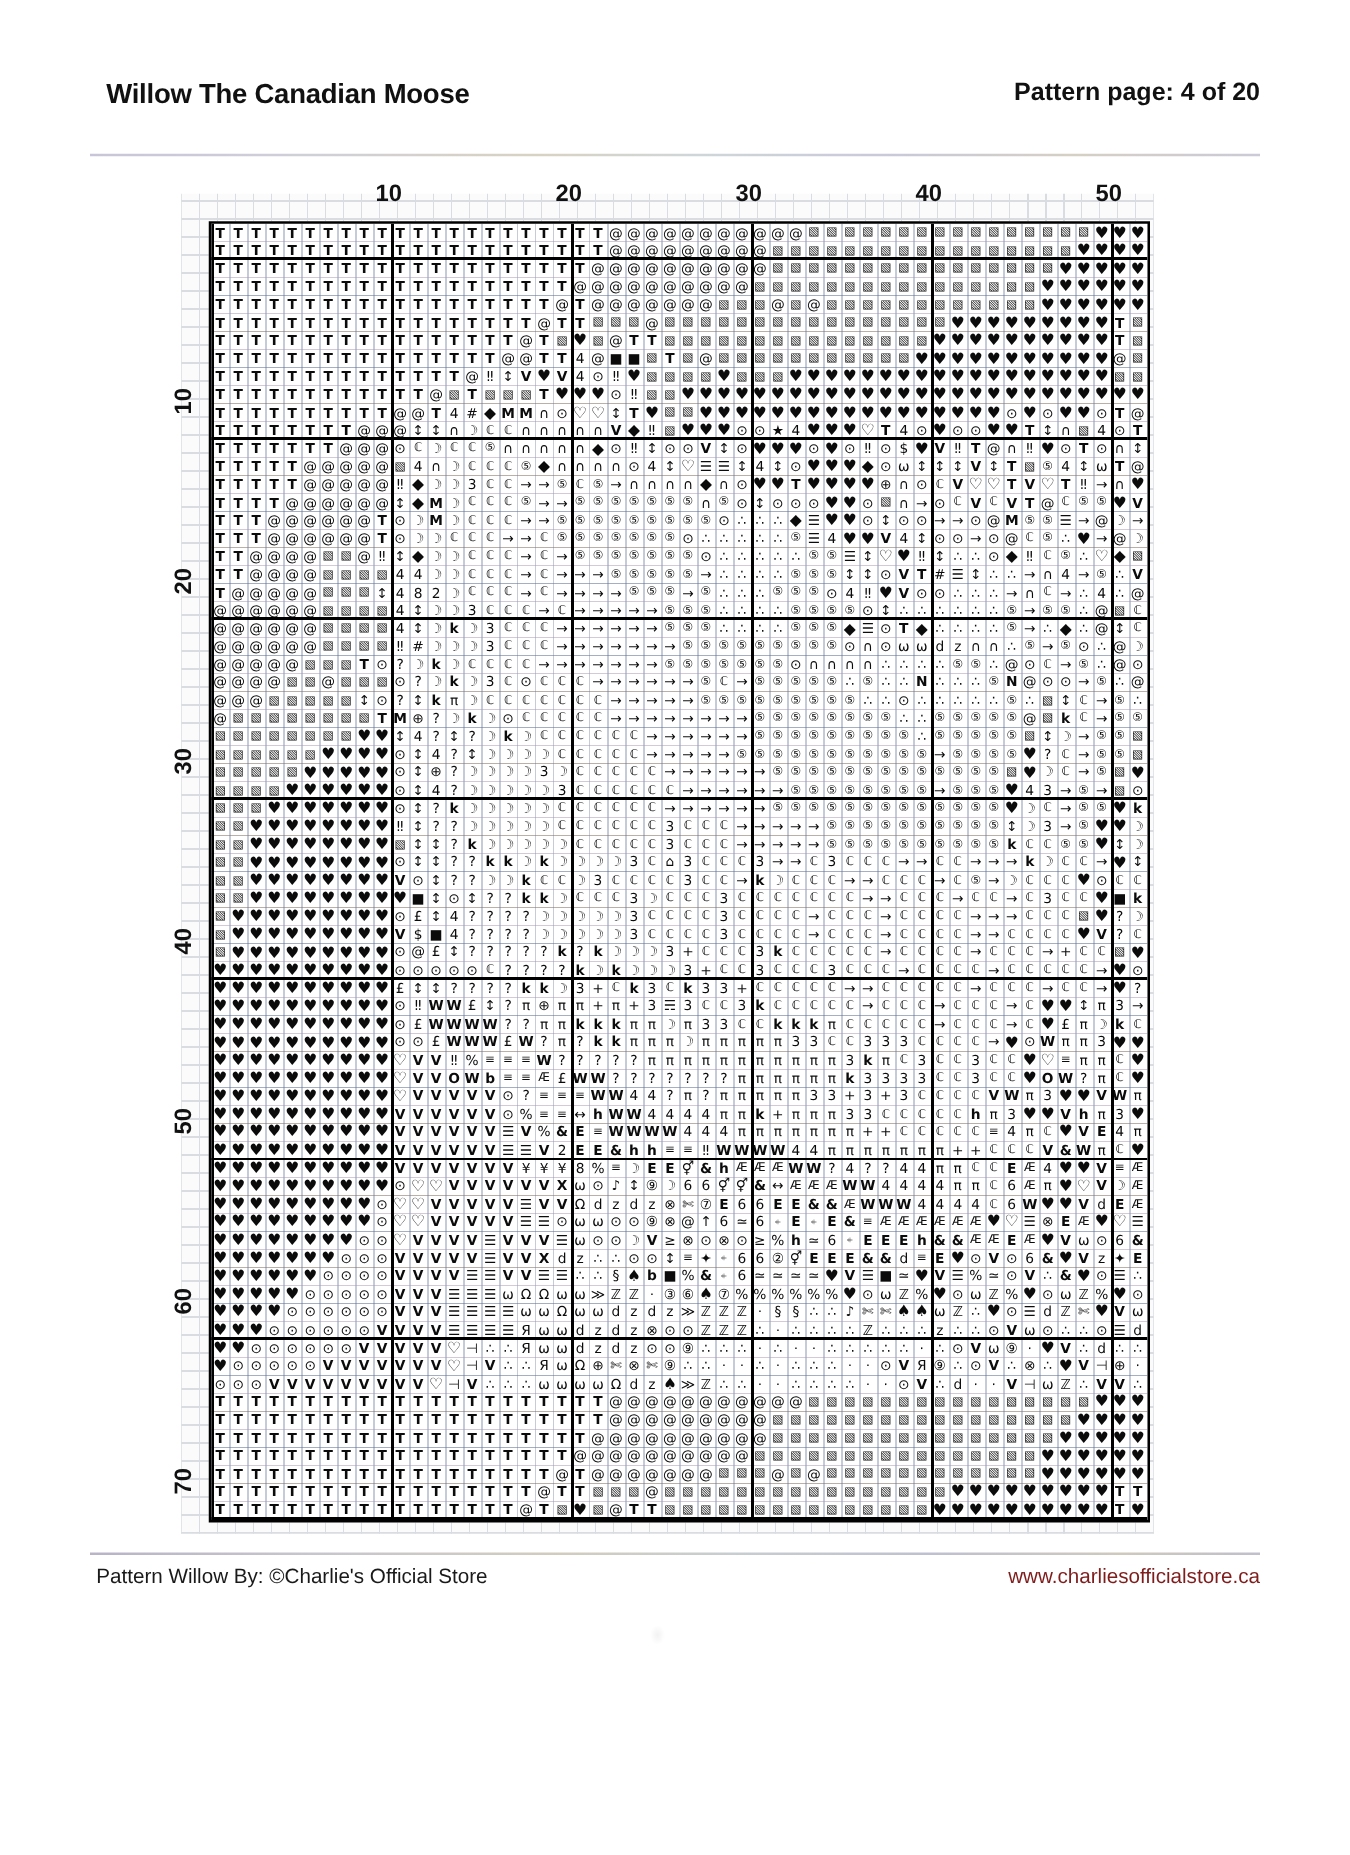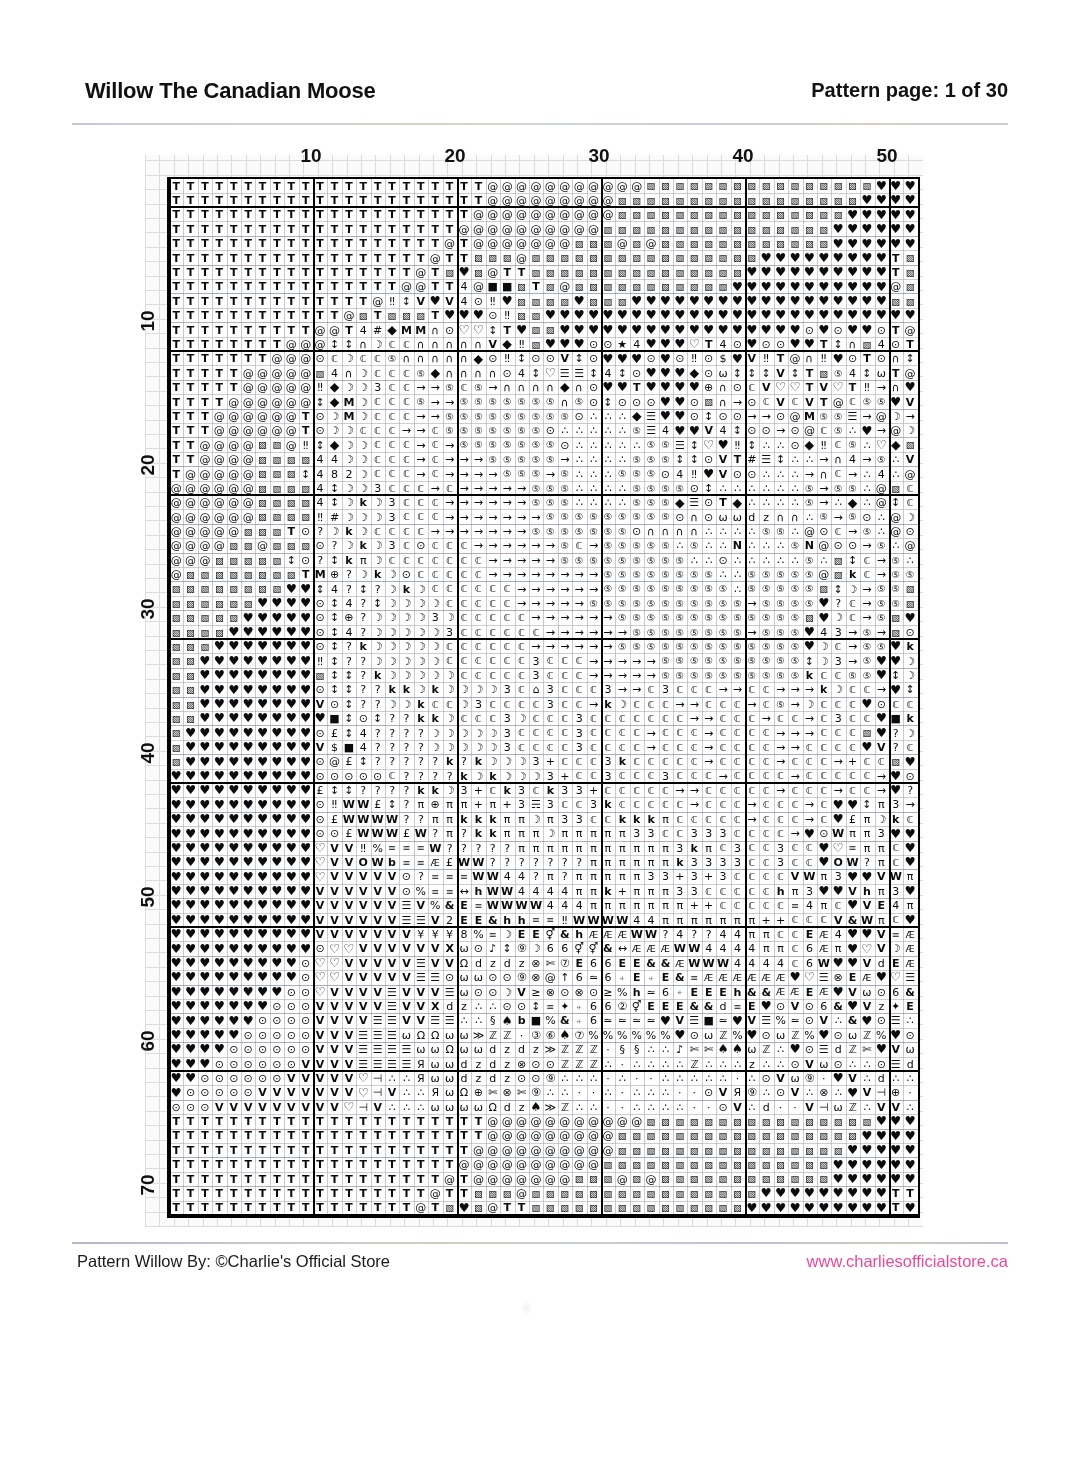--- a/index.html
+++ b/index.html
@@ -8,21 +8,21 @@
     background:#ffffff;
     font-family:"Liberation Sans", sans-serif;
     -webkit-font-smoothing:none;
     overflow:hidden;
     position:relative;
   }
   .page{position:absolute;inset:0;background:#fff;}
 
   
   .header{
-    position:absolute;left:72px;top:78px;width:936px;height:44px;text-align:center;
+    position:absolute;left:72px;top:62px;width:936px;height:44px;text-align:center;
   }
   .hdr-title{
     position:absolute;left:13px;top:0;
     font-size:22px;font-weight:bold;color:#111;
     letter-spacing:-.2px;white-space:nowrap;
   }
   .hdr-page{
     position:absolute;right:0;top:1px;
     font-size:20px;font-weight:bold;color:#111;
     white-space:nowrap;
@@ -37,21 +37,21 @@
     background:linear-gradient(90deg,#b9b4c6 0%,#c8c6cd 20%,#d2ccbe 40%,
                #c7cdd0 55%,#bfc0cf 72%,#cfc9bd 88%,#c0bfcb 100%);
   }
 
   
   .footer{position:absolute;left:72px;top:1252px;width:936px;height:26px;}
   .ftr-left{
     position:absolute;left:5px;top:0;font-size:16.5px;color:#1a1a1a;white-space:nowrap;
   }
   .ftr-right{
-    position:absolute;right:0;top:0;font-size:16.5px;color:#ec4899;white-space:nowrap;text-align:right;
+    position:absolute;right:0;top:0;font-size:16.5px;color:#7f1d1d;white-space:nowrap;text-align:right;
   }
 
   
   .chart-wrap{
     position:absolute;left:145px;top:155px;
   }
   
   .margin-grid{
     position:absolute;left:0;top:0;width:778px;height:1072px;
     background-image:
@@ -139,21 +139,21 @@
     background:radial-gradient(ellipse,rgba(0,0,0,.05),transparent 70%);
   }
 </style>
 </head>
 <body>
 
 <div class="page">
 
   <div class="header">
     <div class="hdr-title">Willow The Canadian Moose</div>
-    <div class="hdr-page">Pattern page: 1 of 30</div>
+    <div class="hdr-page">Pattern page: 4 of 20</div>
   </div>
   <div class="rule-top"></div>
 
   <div class="chart-wrap">
     <div class="margin-grid"></div>
 
     <div class="ax-top">
         <span style="left: 144px;">10</span>
         <span style="left: 288px;">20</span>
         <span style="left: 432px;">30</span>

